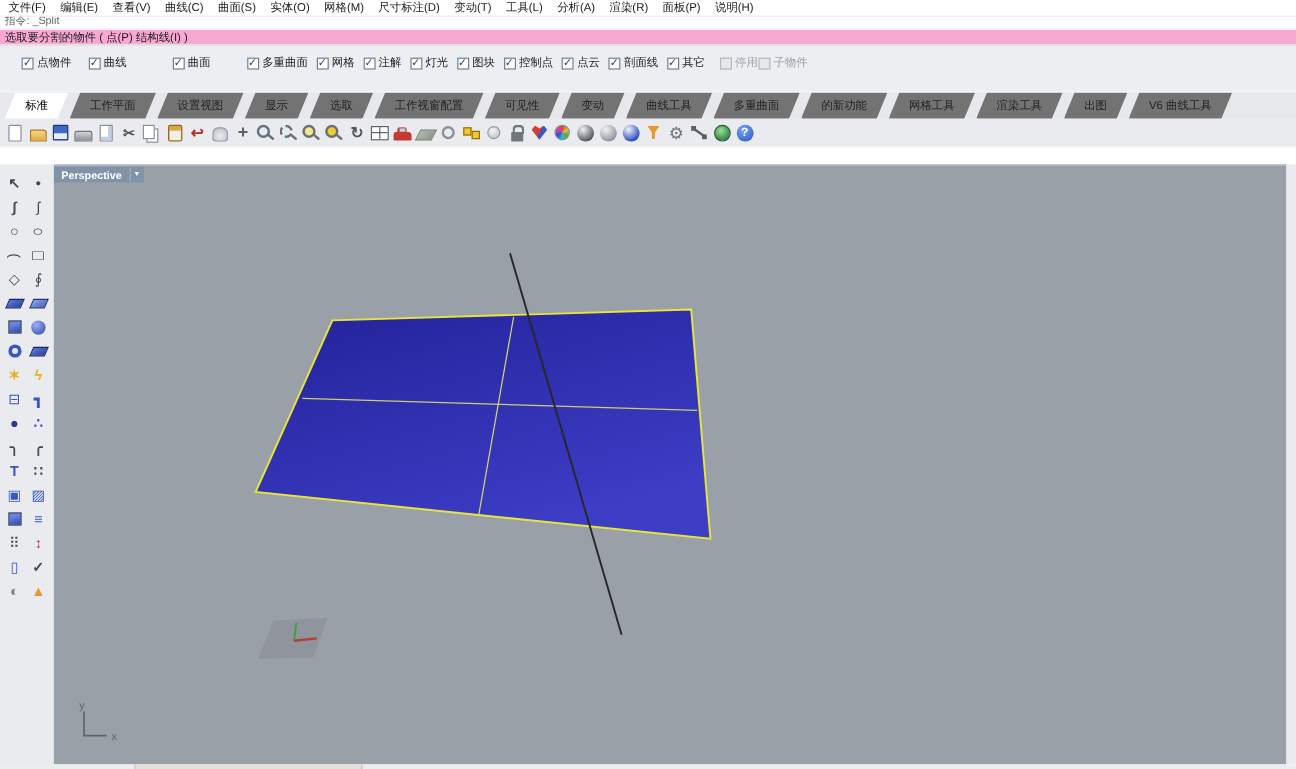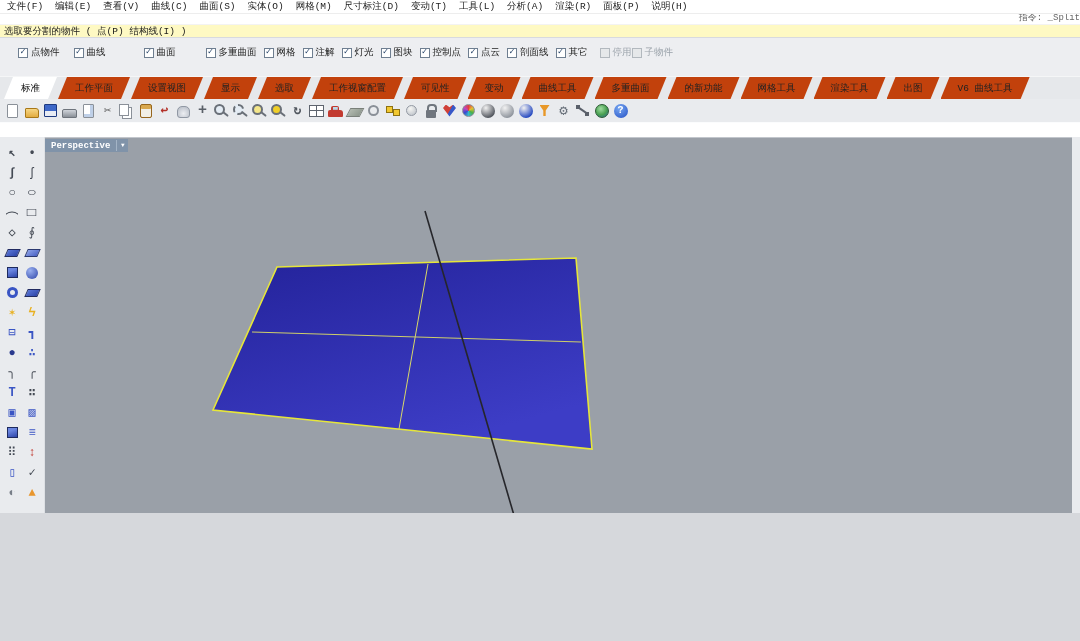--- a/index.html
+++ b/index.html
@@ -1,44 +1,44 @@
 <!DOCTYPE html>
 <html><head>
 <meta charset="utf-8">
 <style>
   *{box-sizing:border-box;margin:0;padding:0}
   html,body{background:#D6D8DC}
-  .app{position:relative;width:1080px;height:513px;background:#FFF;overflow:hidden;
-       font-family:Liberation Mono, monospace;color:#1A1A1A;}
+  .app{position:relative;width:1080px;height:641px;background:#FFF;overflow:hidden;
+       font-family:Liberation Sans, sans-serif;color:#1A1A1A;}
 
   
   .menubar{height:13px;display:flex;align-items:center;font-size:9.5px;background:#FFF;padding-left:2px;}
   .menu-item{padding:0 7px 0 5px;white-space:nowrap;cursor:default;}
 
   
   .cmdclip{height:11px;overflow:hidden;border-top:1px solid #EDEDED;background:#FFF;}
-  .cmdclip span{display:block;margin-top:-3px;padding-left:4px;font-size:9px;color:#666;text-align:right;}
-  .cmdline{height:13px;display:flex;align-items:center;padding-left:4px;font-size:9.5px;background:#fef9c3;border-top:1px solid #F3F3F3;}
+  .cmdclip span{display:block;margin-top:-3px;padding-left:4px;font-size:9px;color:#666;}
+  .cmdline{height:13px;display:flex;align-items:center;padding-left:4px;font-size:9.5px;background:#f9a8d4;border-top:1px solid #F3F3F3;}
   .cmdline.bold{height:14px;font-weight:bold;}
 
   
   .filterbar{height:39px;background:#EDEEF1;border-top:1px solid #D8DADE;display:flex;align-items:flex-start;
              padding:8px 0 0 18px;font-size:9.5px;color:#222;}
   .chk{display:flex;align-items:center;gap:3px;margin-left:7px;white-space:nowrap;}
   .chk:nth-of-type(1){margin-left:0}.chk:nth-of-type(2){margin-left:14px}
   .chk:nth-of-type(3){margin-left:38px}.chk:nth-of-type(4){margin-left:30px}
   .chk:nth-of-type(13){margin-left:12px}.chk:nth-of-type(14){margin-left:0}
   .box{width:10px;height:10px;background:#FFF;border:1px solid #6E7E90;display:flex;align-items:center;justify-content:center;flex:none;}
   .mark{font-size:9px;line-height:1;color:#18375F;margin-top:-1px;}
   .chk.off .box{background:#E6E8EA;border-color:#B2B8BE}
   .chk.off .lbl{color:#9AA2AA}
 
   
   .tabbar{height:23px;background:#E6E8EB;display:flex;align-items:stretch;padding-left:3px;border-top:1px solid #F5F6F7;}
-  .tab{display:flex;align-items:center;padding:0 17px;font-size:9.5px;color:#222;background:#c2410c;
+  .tab{display:flex;align-items:center;padding:0 17px;font-size:9.5px;color:#222;background:#737373;
        clip-path:polygon(9px 0,100% 0,calc(100% - 9px) 100%,0 100%);margin-left:1px;white-space:nowrap;cursor:default;}
   .tab.active{background:#FFF;color:#000;}
 
   
   .toolrow{height:24px;background:#E9EBEE;display:flex;align-items:center;padding-left:3px;border-bottom:1px solid #FBFCFD;}
   .tool{width:19px;height:22px;display:flex;align-items:center;justify-content:center;flex:none;}
   .tico{position:relative;display:flex;align-items:center;justify-content:center;font-size:13px;color:#555;line-height:1;}
   .t-x{color:#555;font-weight:bold;font-size:12px}
   .t-undo{color:#B43028;font-weight:bold;font-size:13px}
   .t-move{color:#5A6068;font-weight:bold;font-size:15px}

